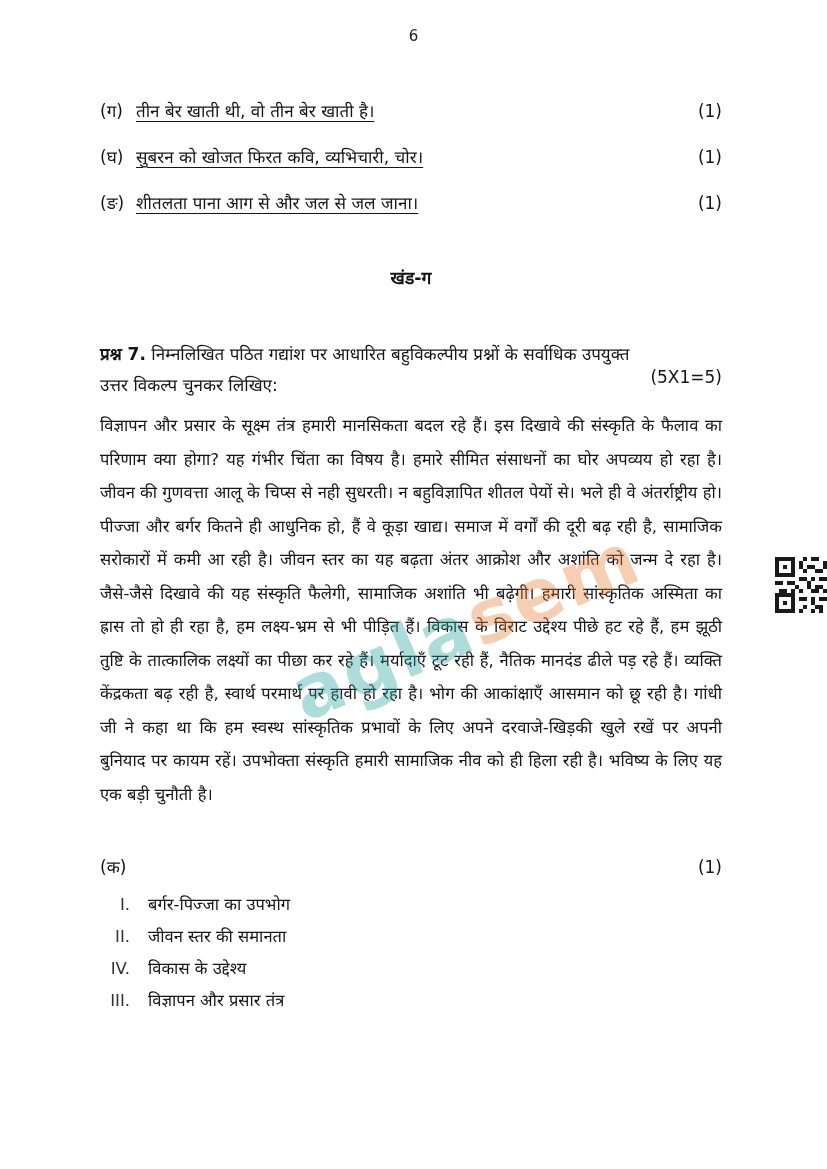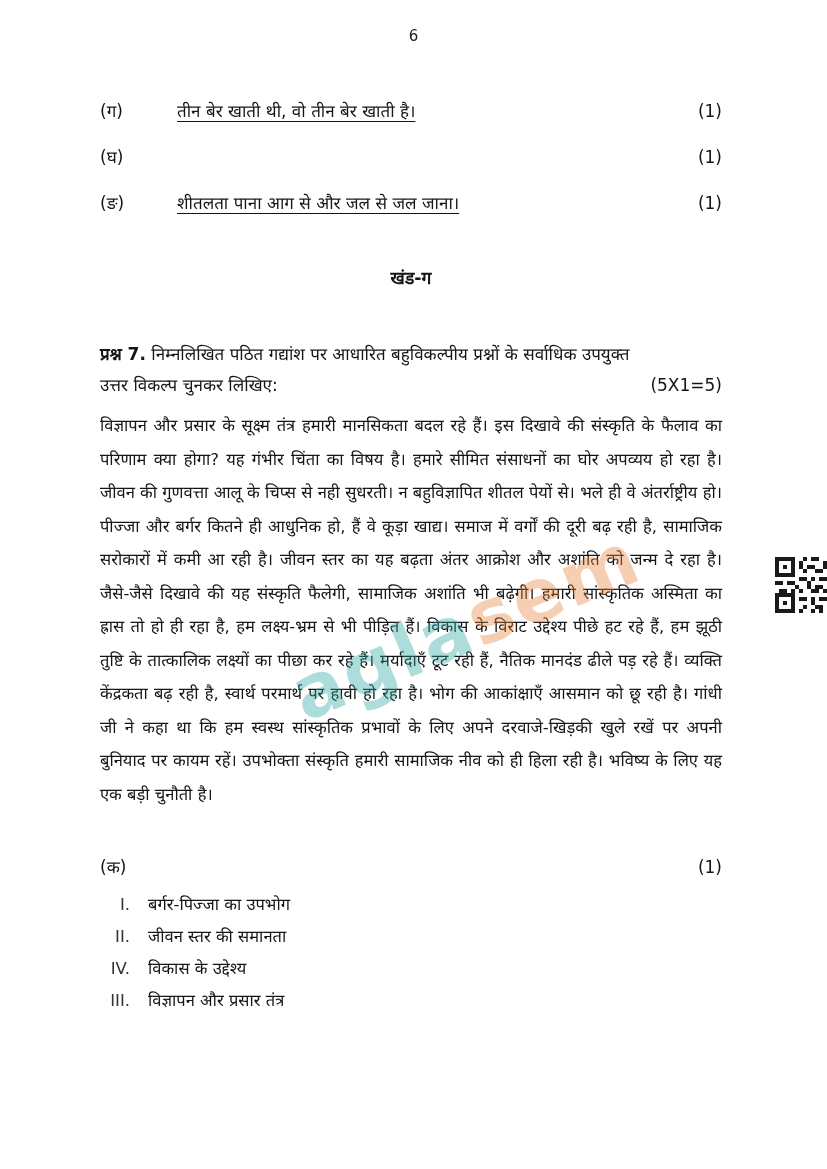--- a/index.html
+++ b/index.html
@@ -35,21 +35,20 @@
     align-items: baseline;
     margin-bottom: 14px;
     font-size: 17px;
     line-height: 32px;
   }
   .answer-label { flex: 0 0 36px; }
   .answer-text {
     text-decoration: underline;
     text-underline-offset: 4px;
     text-decoration-thickness: 1px;
-    margin-left: 41px;
   }
   .row-marks { margin-left: auto; padding-left: 10px; }
   
   .section-block { margin-top: 46px; }
   .section-title {
     text-align: center;
     font-weight: bold;
     font-size: 17.5px;
   }
   .section-subtitle-row {
@@ -70,21 +69,21 @@
     position: relative;
     margin-top: 50px;
     font-size: 17px;
     line-height: 31px;
     padding-right: 90px;
   }
   .q7-label { font-weight: bold; text-align: right; }
   .q7-marks {
     position: absolute;
     right: -90px;
-    bottom: 0;
+    bottom: 8px;
     margin-left: 25px;
   }
   .q7-intro .q7-marks { right: 0; }
   
   .passage {
     margin-top: 8px;
     font-size: 16.5px;
     line-height: 33.5px;
     text-align: justify;
   }
@@ -147,20 +146,21 @@
   <div class="content">
 
     <div class="answers">
       <div class="answer-row">
         <span class="answer-label">(ग)</span>
         <span class="answer-text">तीन बेर खाती थी, वो तीन बेर खाती है।</span>
         <span class="row-marks">(1)</span>
       </div>
       <div class="answer-row">
         <span class="answer-label">(घ)</span>
+        <span class="answer-text">सुबरन को खोजत फिरत कवि, व्यभिचारी, चोर।</span>
         <span class="row-marks">(1)</span>
       </div>
       <div class="answer-row">
         <span class="answer-label">(ङ)</span>
         <span class="answer-text">शीतलता पाना आग से और जल से जल जाना।</span>
         <span class="row-marks">(1)</span>
       </div>
     </div>
 
     <div class="section-block">

